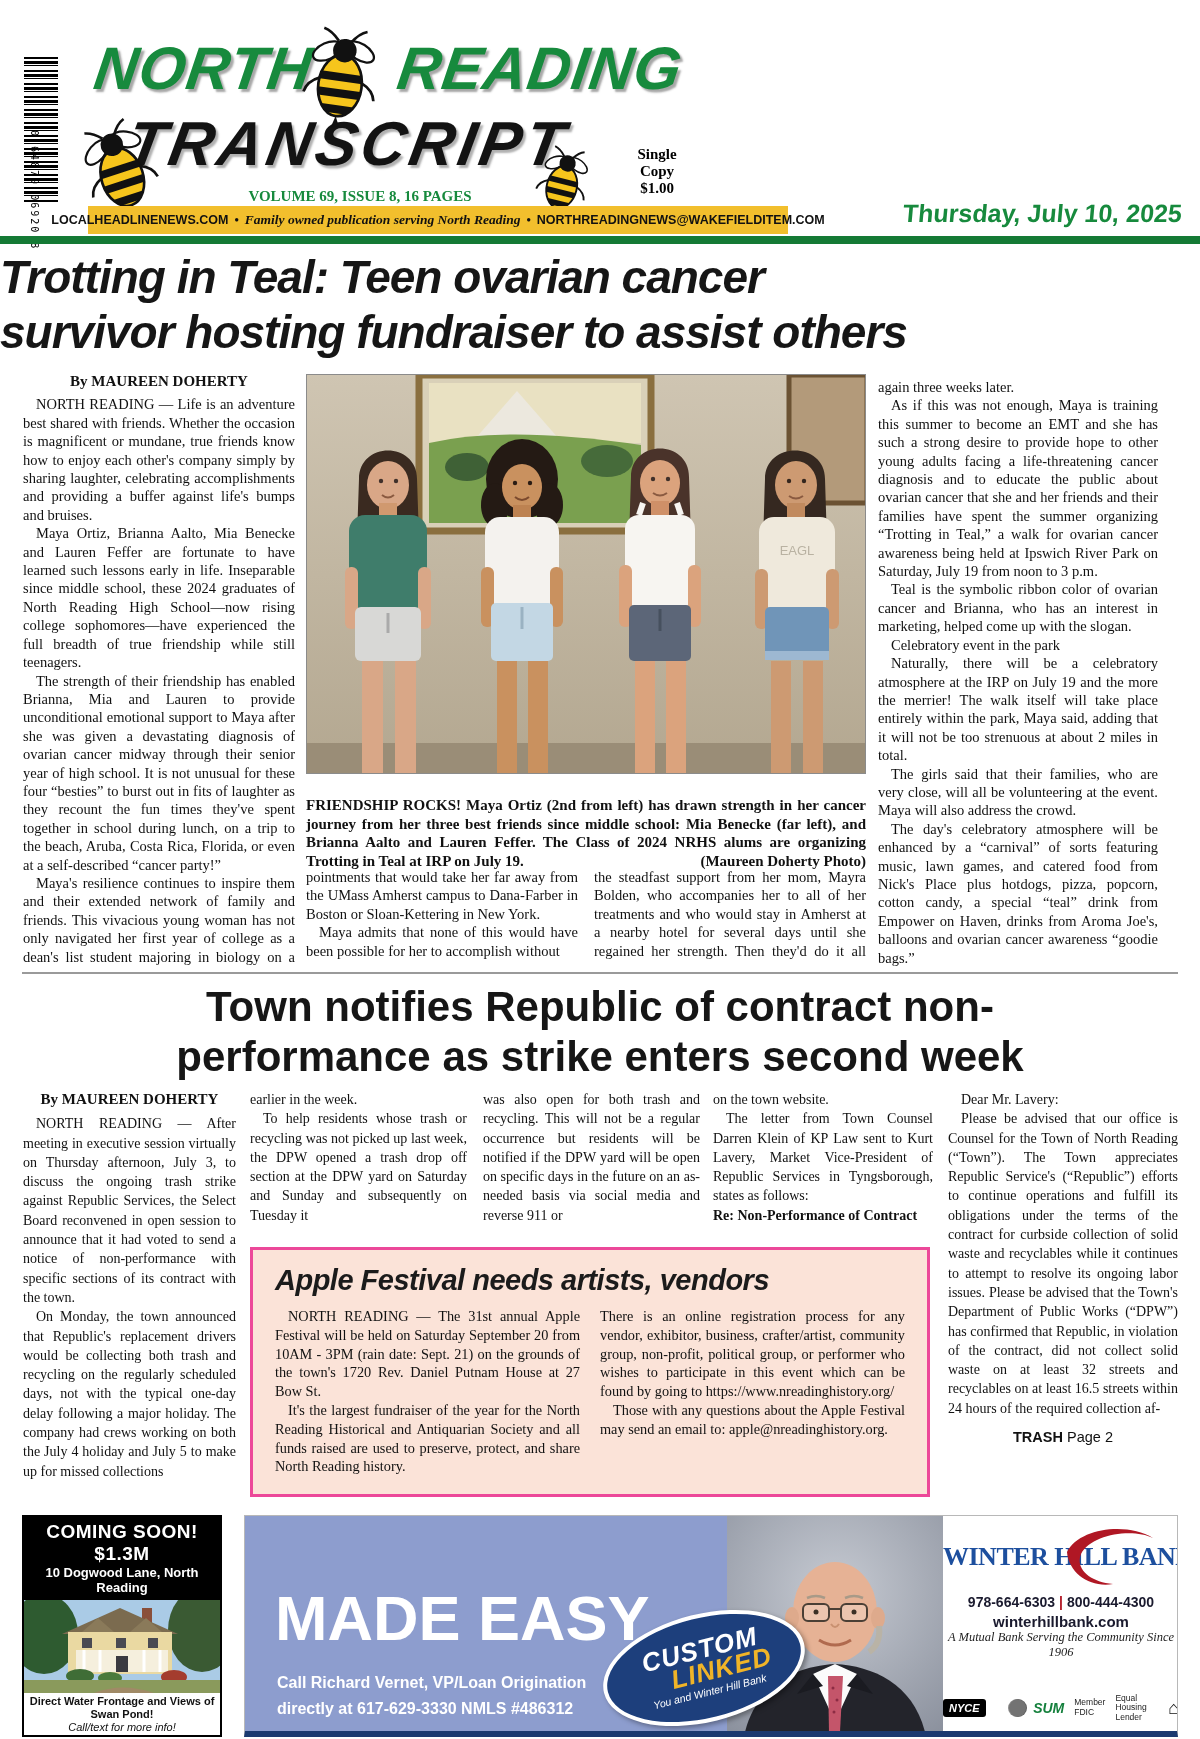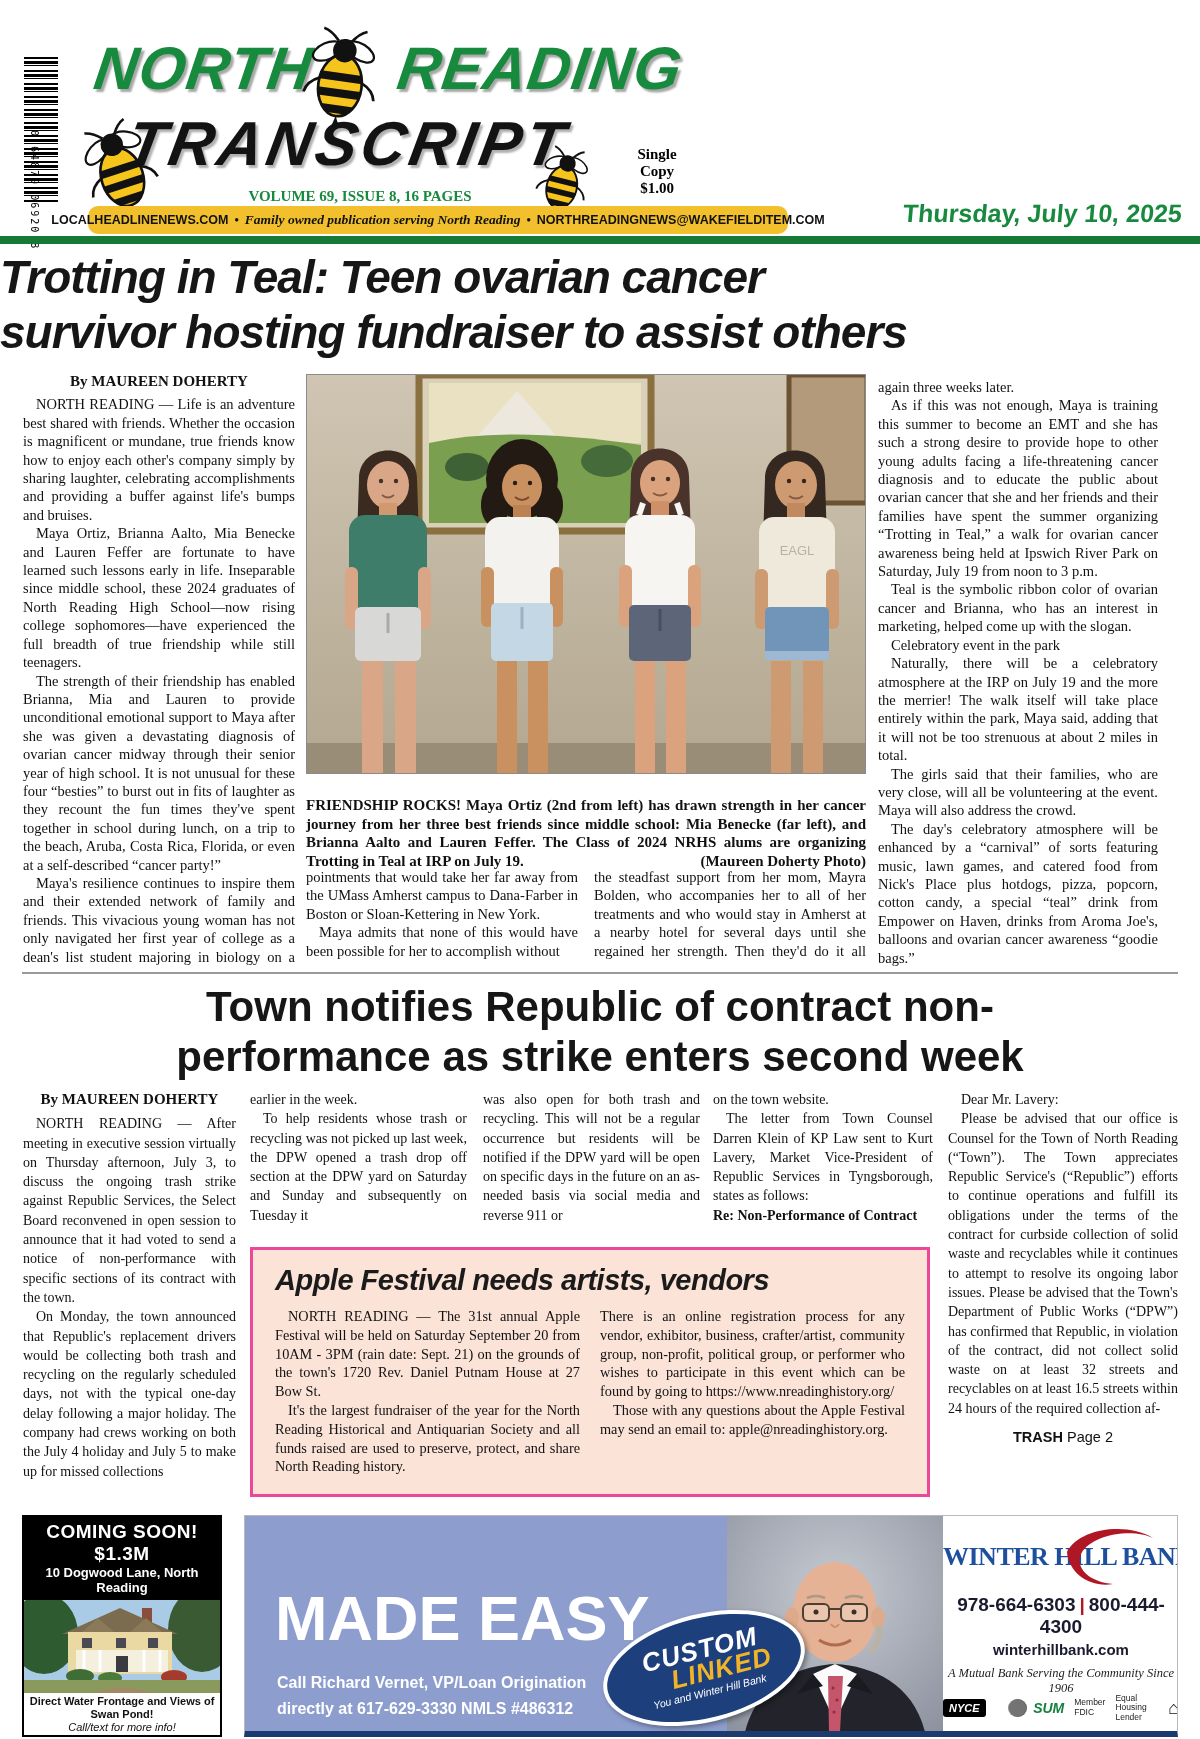--- a/index.html
+++ b/index.html
@@ -17,21 +17,21 @@
     transform:skewX(-8deg); text-shadow:3px 3px 2px rgba(60,60,60,.45); white-space:nowrap; }
   .mast-title1 .w2 { margin-left:86px; }
   .mast-title2 { position:absolute; top:108px; left:128px; font-family:"Liberation Sans",sans-serif;
     font-style:italic; font-weight:700; font-size:62px; color:#131313; letter-spacing:4px;
     transform:skewX(-10deg); text-shadow:3px 3px 2px rgba(60,60,60,.4); white-space:nowrap; }
   .volume-line { position:absolute; top:188px; left:150px; width:420px; text-align:center;
     font-weight:700; font-size:15px; color:#178a3d; }
   .single-copy { position:absolute; top:146px; left:622px; width:70px; text-align:center;
     font-weight:700; font-size:15px; line-height:17px; color:#000; }
   .yellow-bar { position:absolute; top:206px; left:88px; width:700px; height:28px; background:#f2bf2d;
-    display:flex; align-items:center; justify-content:center; gap:6px; font-size:12.5px; white-space:nowrap;border-radius:10px; }
+    display:flex; align-items:center; justify-content:center; gap:6px; font-size:12.5px; white-space:nowrap; }
   .yellow-bar .seg-sans { font-family:"Liberation Sans",sans-serif; font-weight:700; }
   .yellow-bar .seg-serif { font-style:italic; font-weight:700; font-size:13.5px; }
   .yellow-bar .dot { font-weight:700; }
   .mast-date { position:absolute; top:199px; right:18px; font-family:"Liberation Sans",sans-serif;
     font-weight:700; font-size:25px; color:#178a3d; transform:skewX(-5deg); }
   .green-rule { position:absolute; top:236px; left:0; width:1200px; height:8px; background:#157a35; }
   .bee { position:absolute; }
 
   
   .headline1 { position:absolute; top:250px; left:0; width:1200px; text-align:left;
@@ -107,24 +107,24 @@
     box-shadow:2px 3px 5px rgba(0,0,0,.35); text-align:center; color:#fff;
     font-family:"Liberation Sans",sans-serif; font-style:italic; font-weight:700; }
   .badge .b1 { display:block; margin-top:16px; font-size:26px; letter-spacing:1px; }
   .badge .b2 { display:block; margin-top:-8px; margin-left:34px; font-size:26px; color:#f0b428; letter-spacing:1px; }
   .badge .b3 { display:block; margin-top:-2px; font-size:10.5px; font-weight:400; }
   .white-panel { position:absolute; left:698px; top:0; width:236px; height:216px; background:#fff;
     font-family:"Liberation Sans",sans-serif; text-align:center; }
   .wh-logo { position:relative; margin-top:26px; height:40px; color:#1d4f9e;
     font-family:"Liberation Serif",serif; font-weight:700; font-size:26px; letter-spacing:-0.5px; white-space:nowrap; }
   .wh-logo .swoosh { position:absolute; left:118px; top:-18px; }
-  .wh-phones { margin-top:12px; font-weight:700; font-size:19px; color:#1a1a2e; }
+  .wh-phones { margin-top:12px; font-weight:700; font-size:14px; color:#1a1a2e; }
   .wh-phones .div { color:#b01724; padding:0 4px; }
   .wh-web { margin-top:3px; font-weight:700; font-size:15px; color:#1a1a2e; }
-  .wh-tag { margin-top:8px; font-style:italic; font-size:12.5px; color:#222; font-family:"Liberation Serif",serif; }
+  .wh-tag { margin-top:0; font-style:italic; font-size:12.5px; color:#222; font-family:"Liberation Serif",serif; }
   .wh-logos { position:absolute; left:0; bottom:10px; width:100%; display:flex; align-items:center;
     justify-content:center; gap:10px; }
   .nyce { background:#000; color:#fff; font-weight:700; font-style:italic; font-size:11px; padding:3px 6px; border-radius:3px; }
   .mc { width:30px; height:18px; position:relative; }
   .mc i { position:absolute; top:0; width:18px; height:18px; border-radius:50%; background:#444; opacity:.85; }
   .mc i.c2 { left:12px; background:#777; }
   .sum { font-weight:700; font-style:italic; font-size:14px; color:#15803d; }
   .fdic, .ehl { font-size:8.5px; line-height:9.5px; color:#222; text-align:left; }
   .ehl-wrap { display:flex; align-items:center; gap:3px; }
   .house-glyph { font-size:18px; line-height:18px; }

